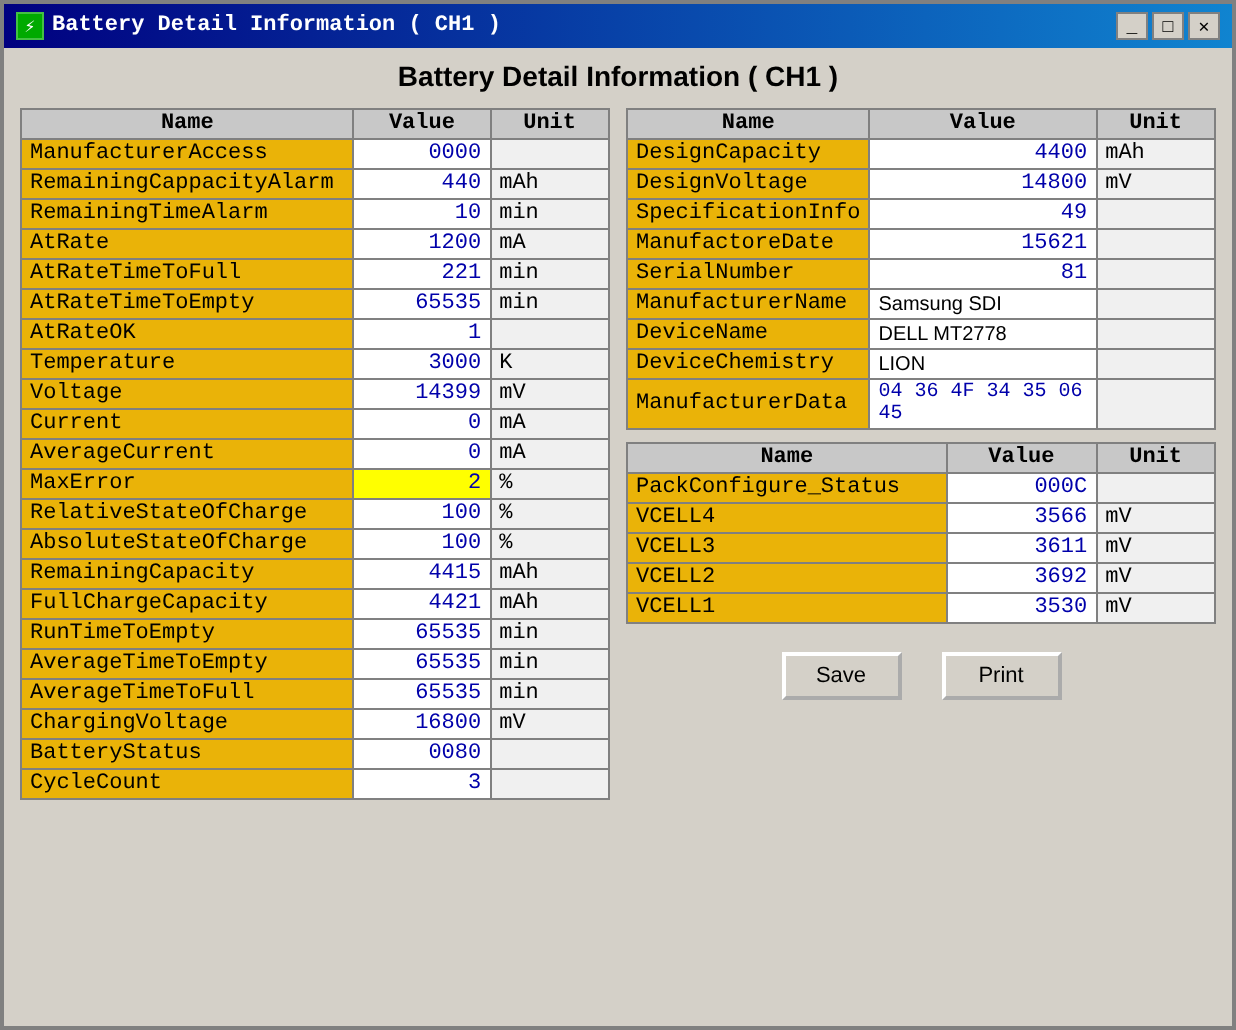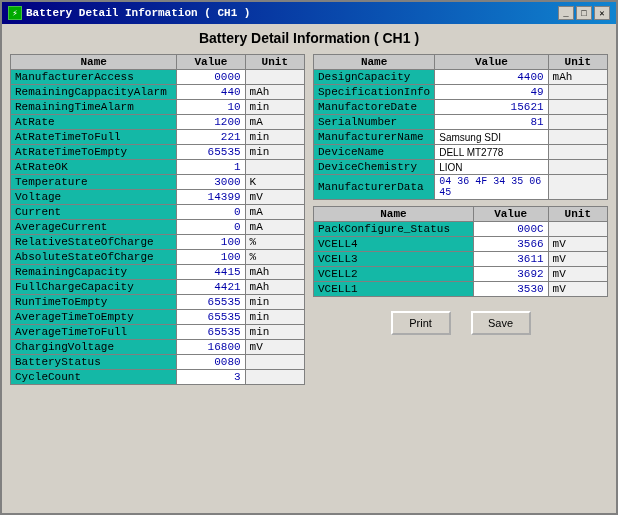--- a/index.html
+++ b/index.html
@@ -96,21 +96,21 @@
       border: 1px solid #808080;
       padding: 1px 16px;
       text-align: center;
       font-weight: bold;
     }
     td {
       border: 1px solid #808080;
       padding: 1px 4px;
     }
     td.name-col {
-      background: #14b8a6;
+      background: #eab308;
       font-weight: normal;
     }
     td.value-col {
       text-align: right;
       background: white;
       color: #0000aa;
       font-family: "Courier New", monospace;
     }
     td.value-col.yellow {
       background: yellow;
@@ -226,20 +226,25 @@
               </tr>
               <tr>
                 <td class="name-col">Current</td>
                 <td class="value-col">0</td>
                 <td class="unit-col">mA</td>
               </tr>
               <tr>
                 <td class="name-col">AverageCurrent</td>
                 <td class="value-col">0</td>
                 <td class="unit-col">mA</td>
+              </tr>
+              <tr>
+                <td class="name-col">MaxError</td>
+                <td class="value-col yellow">2</td>
+                <td class="unit-col">%</td>
               </tr>
               <tr>
                 <td class="name-col">RelativeStateOfCharge</td>
                 <td class="value-col">100</td>
                 <td class="unit-col">%</td>
               </tr>
               <tr>
                 <td class="name-col">AbsoluteStateOfCharge</td>
                 <td class="value-col">100</td>
                 <td class="unit-col">%</td>
@@ -297,20 +302,25 @@
               <th>Unit</th>
             </tr>
           </thead>
           <tbody id="right-top-tbody">
           <tr>
                 <td class="name-col">DesignCapacity</td>
                 <td class="value-col">4400</td>
                 <td class="unit-col">mAh</td>
               </tr>
               <tr>
+                <td class="name-col">DesignVoltage</td>
+                <td class="value-col">14800</td>
+                <td class="unit-col">mV</td>
+              </tr>
+              <tr>
                 <td class="name-col">SpecificationInfo</td>
                 <td class="value-col">49</td>
                 <td class="unit-col"></td>
               </tr>
               <tr>
                 <td class="name-col">ManufactoreDate</td>
                 <td class="value-col">15621</td>
                 <td class="unit-col"></td>
               </tr>
               <tr>
@@ -372,19 +382,19 @@
               </tr>
               <tr>
                 <td class="name-col">VCELL1</td>
                 <td class="value-col">3530</td>
                 <td class="unit-col">mV</td>
               </tr>
             </tbody>
         </table>
 
         <div class="button-row">
+          <button class="btn">Save</button>
           <button class="btn">Print</button>
-          <button class="btn">Save</button>
         </div>
       </div>
     </div>
   </div>
 </div>
 
 </body></html>

